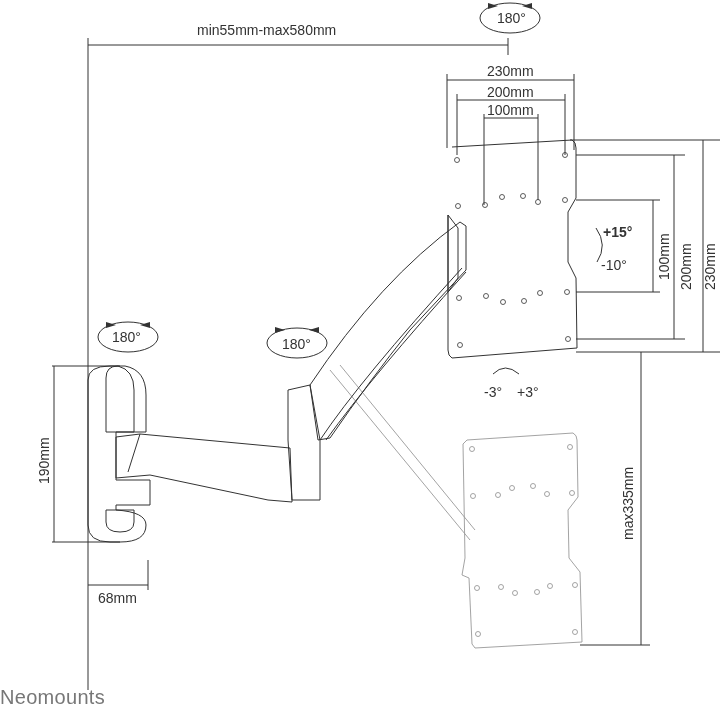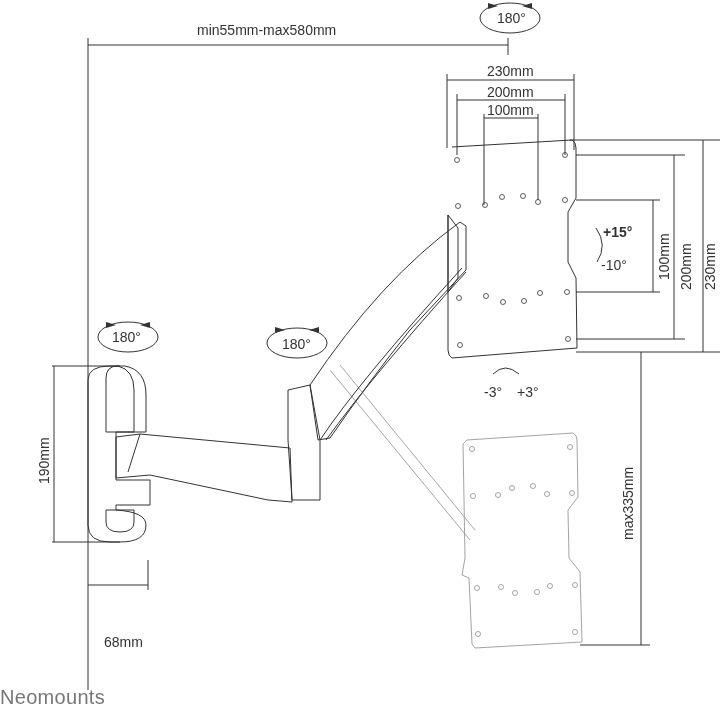--- a/index.html
+++ b/index.html
@@ -130,14 +130,14 @@
 <div class="lbl" style="left:601px;top:257px;">-10°</div>
 <div class="lbl vert" style="left:656px;top:280px;">100mm</div>
 <div class="lbl vert" style="left:678px;top:290px;">200mm</div>
 <div class="lbl vert" style="left:702px;top:290px;">230mm</div>
 <div class="lbl" style="left:484px;top:384px;">-3°</div>
 <div class="lbl" style="left:517px;top:384px;">+3°</div>
 <div class="lbl vert" style="left:620px;top:540px;">max335mm</div>
 <div class="lbl" style="left:112px;top:329px;">180°</div>
 <div class="lbl" style="left:282px;top:336px;">180°</div>
 <div class="lbl vert" style="left:36px;top:484px;">190mm</div>
-<div class="lbl" style="left:104px;top:590px;margin-top:44px;">68mm</div>
+<div class="lbl" style="left:98px;top:590px;">68mm</div>
 <div class="brand">Neomounts</div>
 
 </body></html>

